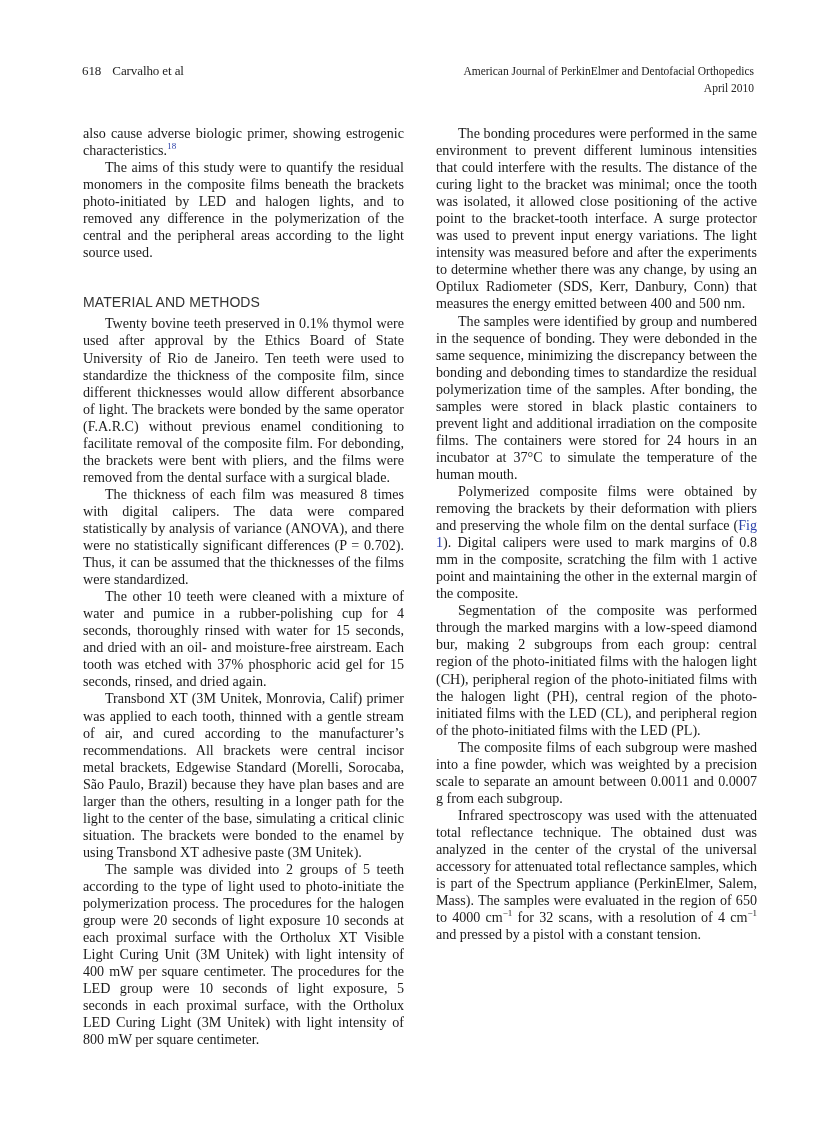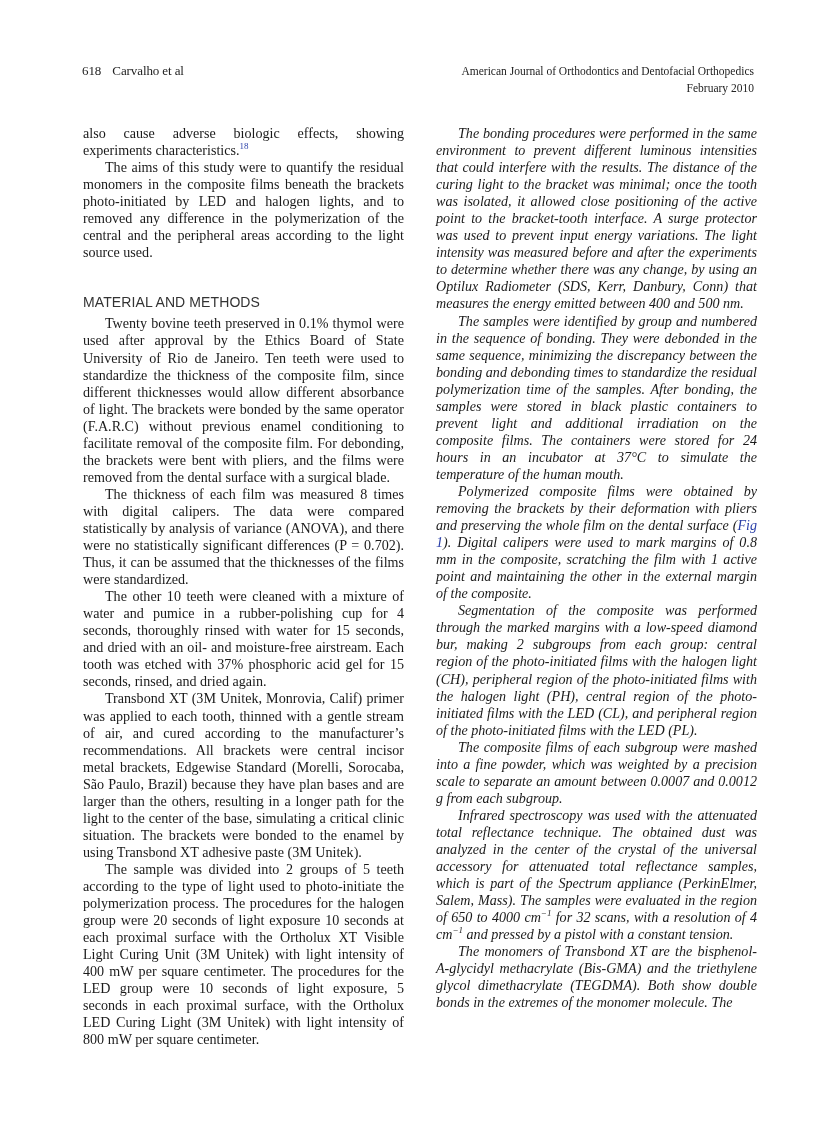--- a/index.html
+++ b/index.html
@@ -3,57 +3,56 @@
 <meta charset="utf-8">
 <style>
   html, body { margin: 0; padding: 0; background: #ffffff; }
   body { width: 838px; height: 1122px; position: relative; overflow: hidden; }
   .page { position: absolute; left: 0; top: 0; width: 838px; height: 802px; }
   .hdr-left { position: absolute; left: 82px; top: 63px; font-family: "Liberation Serif", serif; font-size: 13px; color: #222; letter-spacing: -0.1px; }
   .hdr-left .pg { margin-right: 8px; }
   .hdr-right { position: absolute; right: 84px; top: 63px; text-align: right; font-family: "Liberation Serif", serif; font-size: 11.5px; line-height: 17px; color: #222; }
   .col { position: absolute; top: 125px; width: 321px; font-family: "Liberation Serif", serif; font-size: 14.1px; line-height: 17.05px; color: #1a1a1a; text-align: justify; hyphens: manual; }
   .col.left { left: 83px; }
-  .col.right { left: 436px; font-style: italic; }
+  .col.right { left: 436px; }
   .col p { margin: 0; text-indent: 22px; }
   .col p.noindent { text-indent: 0; }
   .sec-head { font-family: "Liberation Sans", sans-serif; font-size: 14px; color: #333; margin: 33px 0 4px 0; letter-spacing: 0.1px; text-indent: 0; }
   sup.ref { color: #2a3fa8; font-size: 9px; line-height: 0; vertical-align: 6px; }
   .link { color: #2a3fa8; }
   sup.exp { font-size: 9px; line-height: 0; vertical-align: 6px; }
 </style>
 </head>
 <body>
 
 <div class="page">
 
   <div class="hdr-left">
     <span class="pg">618</span>
     <span>Carvalho et al</span>
   </div>
 
   <div class="hdr-right">
-    <div>American Journal of Orthodontics and Dentofacial Orthopedics</div>
-    <div>February 2010</div>
+    <div>American Journal of PerkinElmer and Dentofacial Orthopedics</div>
+    <div>April 2010</div>
   </div>
 
   <div class="col left">
-    <p class="noindent"><span>also cause adverse biologic effects, showing experiments characteristics.</span><sup class="ref">18</sup></p>
+    <p class="noindent"><span>also cause adverse biologic primer, showing estrogenic characteristics.</span><sup class="ref">18</sup></p>
     <p>The aims of this study were to quantify the residual monomers in the composite films beneath the brackets photo-initiated by LED and halogen lights, and to removed any difference in the polymerization of the central and the peripheral areas according to the light source used.</p>
     <div class="sec-head">MATERIAL AND METHODS</div>
     <p>Twenty bovine teeth preserved in 0.1% thymol were used after approval by the Ethics Board of State University of Rio de Janeiro. Ten teeth were used to standardize the thickness of the composite film, since different thicknesses would allow different absorbance of light. The brackets were bonded by the same operator (F.A.R.C) without previous enamel conditioning to facilitate removal of the composite film. For debonding, the brackets were bent with pliers, and the films were removed from the dental surface with a surgical blade.</p>
     <p>The thickness of each film was measured 8 times with digital calipers. The data were compared statistically by analysis of variance (ANOVA), and there were no statistically significant differences (P = 0.702). Thus, it can be assumed that the thicknesses of the films were standardized.</p>
     <p>The other 10 teeth were cleaned with a mixture of water and pumice in a rubber-polishing cup for 4 seconds, thoroughly rinsed with water for 15 seconds, and dried with an oil- and moisture-free airstream. Each tooth was etched with 37% phosphoric acid gel for 15 seconds, rinsed, and dried again.</p>
     <p>Transbond XT (3M Unitek, Monrovia, Calif) primer was applied to each tooth, thinned with a gentle stream of air, and cured according to the manufacturer’s recommendations. All brackets were central incisor metal brackets, Edgewise Standard (Morelli, Sorocaba, São Paulo, Brazil) because they have plan bases and are larger than the others, resulting in a longer path for the light to the center of the base, simulating a critical clinic situation. The brackets were bonded to the enamel by using Transbond XT adhesive paste (3M Unitek).</p>
     <p>The sample was divided into 2 groups of 5 teeth according to the type of light used to photo-initiate the polymerization process. The procedures for the halogen group were 20 seconds of light exposure 10 seconds at each proximal surface with the Ortholux XT Visible Light Curing Unit (3M Unitek) with light intensity of 400 mW per square centimeter. The procedures for the LED group were 10 seconds of light exposure, 5 seconds in each proximal surface, with the Ortholux LED Curing Light (3M Unitek) with light intensity of 800 mW per square centimeter.</p>
   </div>
 
   <div class="col right">
     <p>The bonding procedures were performed in the same environment to prevent different luminous intensities that could interfere with the results. The distance of the curing light to the bracket was minimal; once the tooth was isolated, it allowed close positioning of the active point to the bracket-tooth interface. A surge protector was used to prevent input energy variations. The light intensity was measured before and after the experiments to determine whether there was any change, by using an Optilux Radiometer (SDS, Kerr, Danbury, Conn) that measures the energy emitted between 400 and 500 nm.</p>
     <p>The samples were identified by group and numbered in the sequence of bonding. They were debonded in the same sequence, minimizing the discrepancy between the bonding and debonding times to standardize the residual polymerization time of the samples. After bonding, the samples were stored in black plastic containers to prevent light and additional irradiation on the composite films. The containers were stored for 24 hours in an incubator at 37°C to simulate the temperature of the human mouth.</p>
     <p><span>Polymerized composite films were obtained by removing the brackets by their deformation with pliers and preserving the whole film on the dental surface (</span><span class="link">Fig 1</span><span>). Digital calipers were used to mark margins of 0.8 mm in the composite, scratching the film with 1 active point and maintaining the other in the external margin of the composite.</span></p>
     <p>Segmentation of the composite was performed through the marked margins with a low-speed diamond bur, making 2 subgroups from each group: central region of the photo-initiated films with the halogen light (CH), peripheral region of the photo-initiated films with the halogen light (PH), central region of the photo-initiated films with the LED (CL), and peripheral region of the photo-initiated films with the LED (PL).</p>
-    <p>The composite films of each subgroup were mashed into a fine powder, which was weighted by a precision scale to separate an amount between 0.0007 and 0.0012 g from each subgroup.</p>
+    <p>The composite films of each subgroup were mashed into a fine powder, which was weighted by a precision scale to separate an amount between 0.0011 and 0.0007 g from each subgroup.</p>
     <p><span>Infrared spectroscopy was used with the attenuated total reflectance technique. The obtained dust was analyzed in the center of the crystal of the universal accessory for attenuated total reflectance samples, which is part of the Spectrum appliance (PerkinElmer, Salem, Mass). The samples were evaluated in the region of 650 to 4000 cm</span><sup class="exp">−1</sup><span> for 32 scans, with a resolution of 4 cm</span><sup class="exp">−1</sup><span> and pressed by a pistol with a constant tension.</span></p>
-    <p>The monomers of Transbond XT are the bisphenol-A-glycidyl methacrylate (Bis-GMA) and the triethylene glycol dimethacrylate (TEGDMA). Both show double bonds in the extremes of the monomer molecule. The</p>
   </div>
 
 </div>
 
 </body></html>

